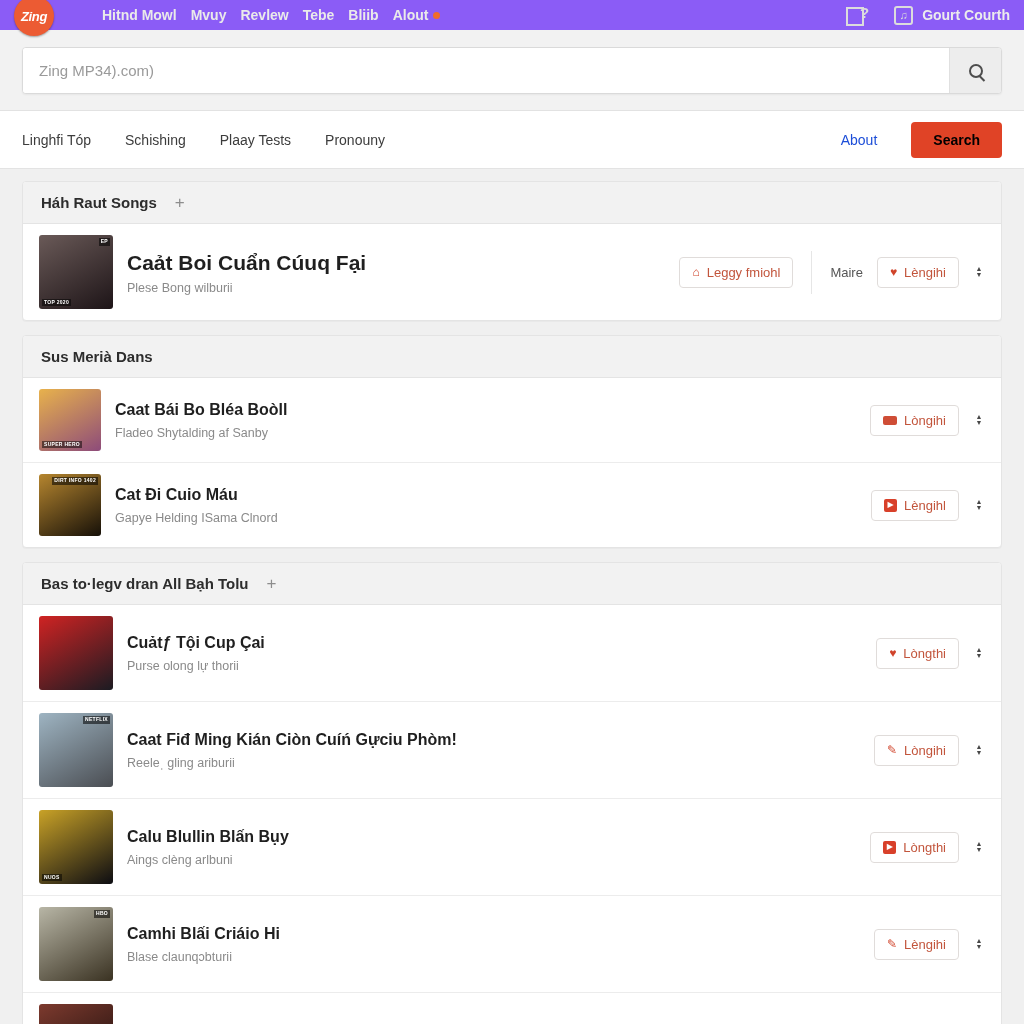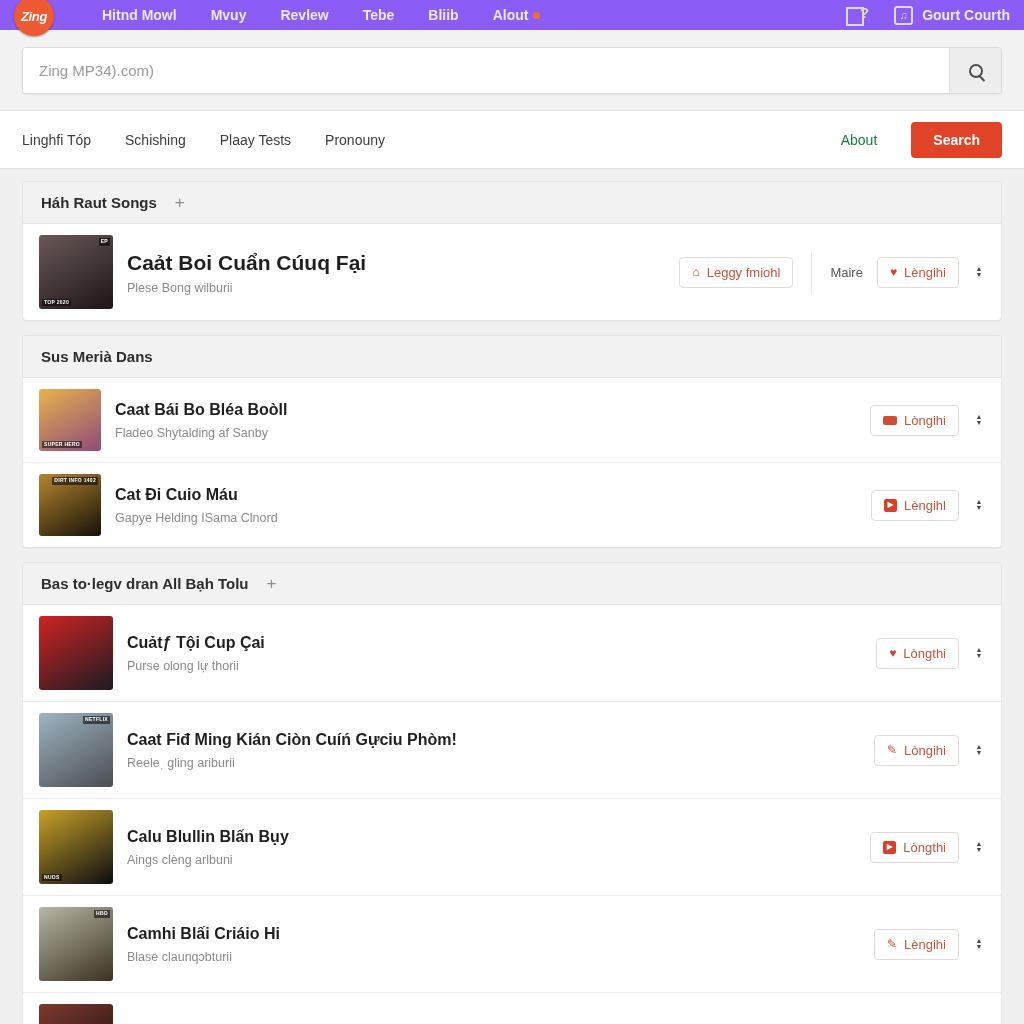--- a/index.html
+++ b/index.html
@@ -32,21 +32,21 @@
     align-items: center;
     justify-content: center;
     margin-top: 2px;
     letter-spacing: -0.3px;
     box-shadow: 0 1px 2px rgba(0,0,0,.35);
     flex: none;
   }
   .topnav {
     display: flex;
     align-items: center;
-    gap: 34px;
+    gap: 14px;
     margin-left: 48px;
   }
   .topnav a {
     color: #eaeaea;
     font-size: 14px;
     font-weight: bold;
     text-decoration: none;
     white-space: nowrap;
     filter: blur(0.35px);
   }
@@ -168,27 +168,27 @@
   .tabbar a.tab {
     font-size: 14px;
     color: #3c3c3c;
     text-decoration: none;
     white-space: nowrap;
     filter: blur(0.25px);
   }
   .tabbar .spacer { margin-left: auto; }
   .about-link {
     font-size: 14px;
-    color: #15803d;
+    color: #1d4ed8;
     text-decoration: none;
     margin-right: 0;
   }
   .btn-search {
     background: #e04326;
-    color: #ffffff;
+    color: #000000;
     border: 0;
     border-radius: 4px;
     font-size: 14px;
     font-weight: bold;
     padding: 10px 22px;
     cursor: pointer;
     font-family: "Liberation Sans", sans-serif;
   }
 
   

